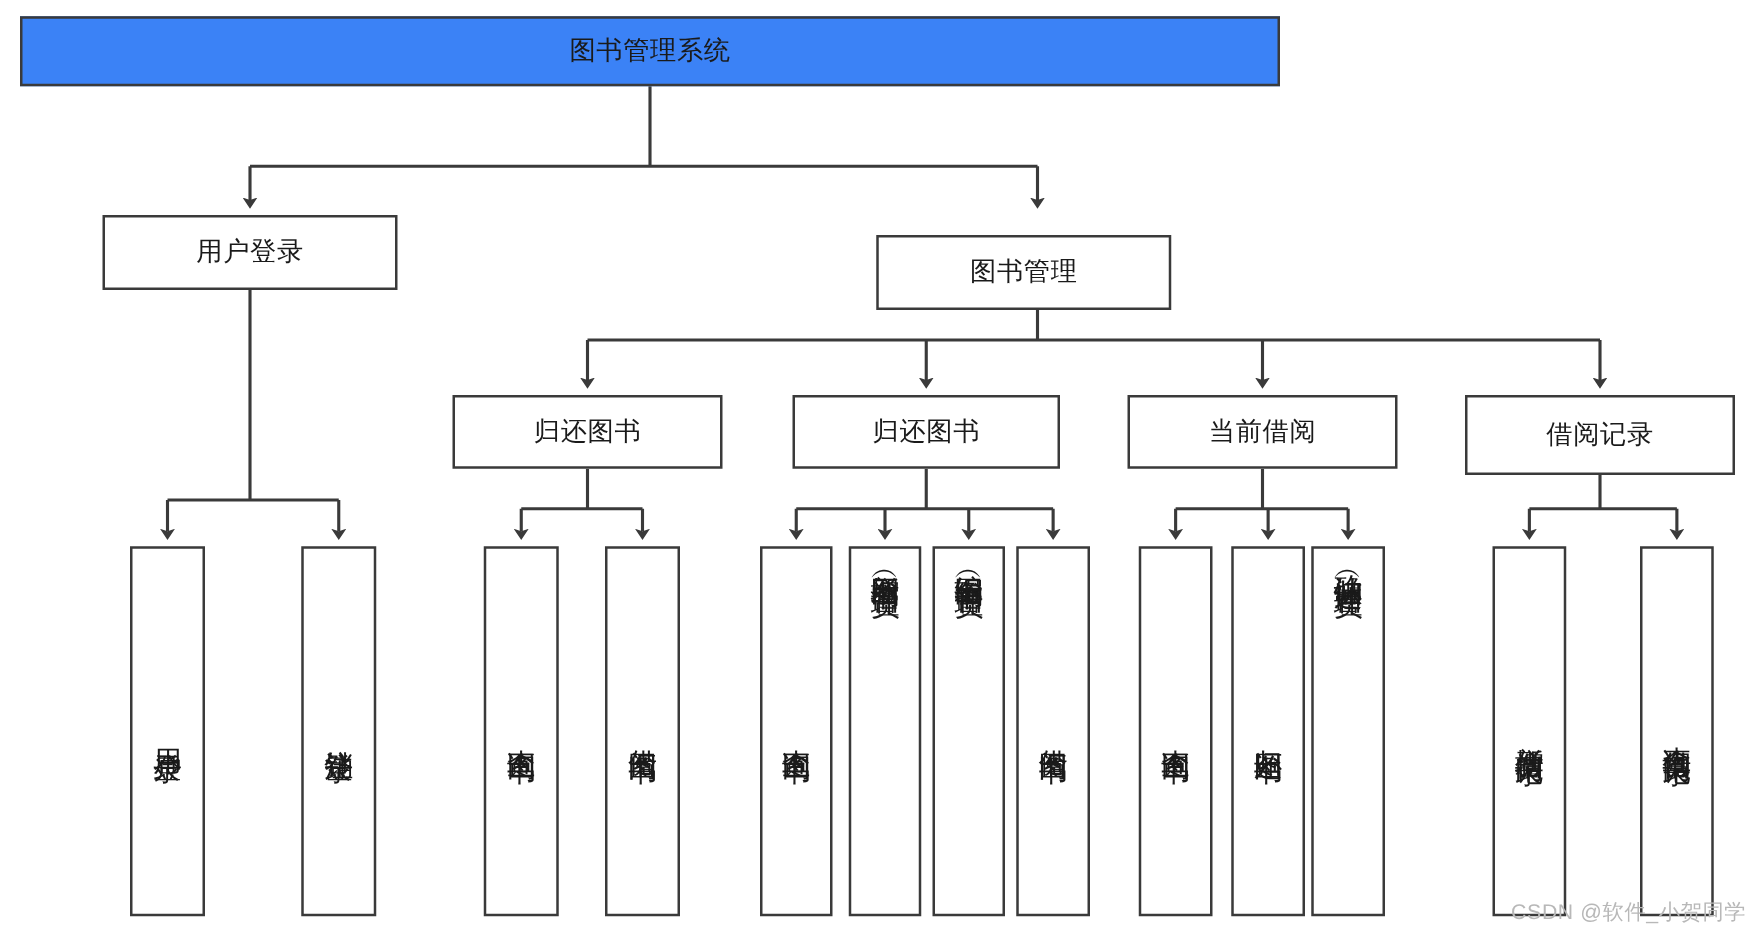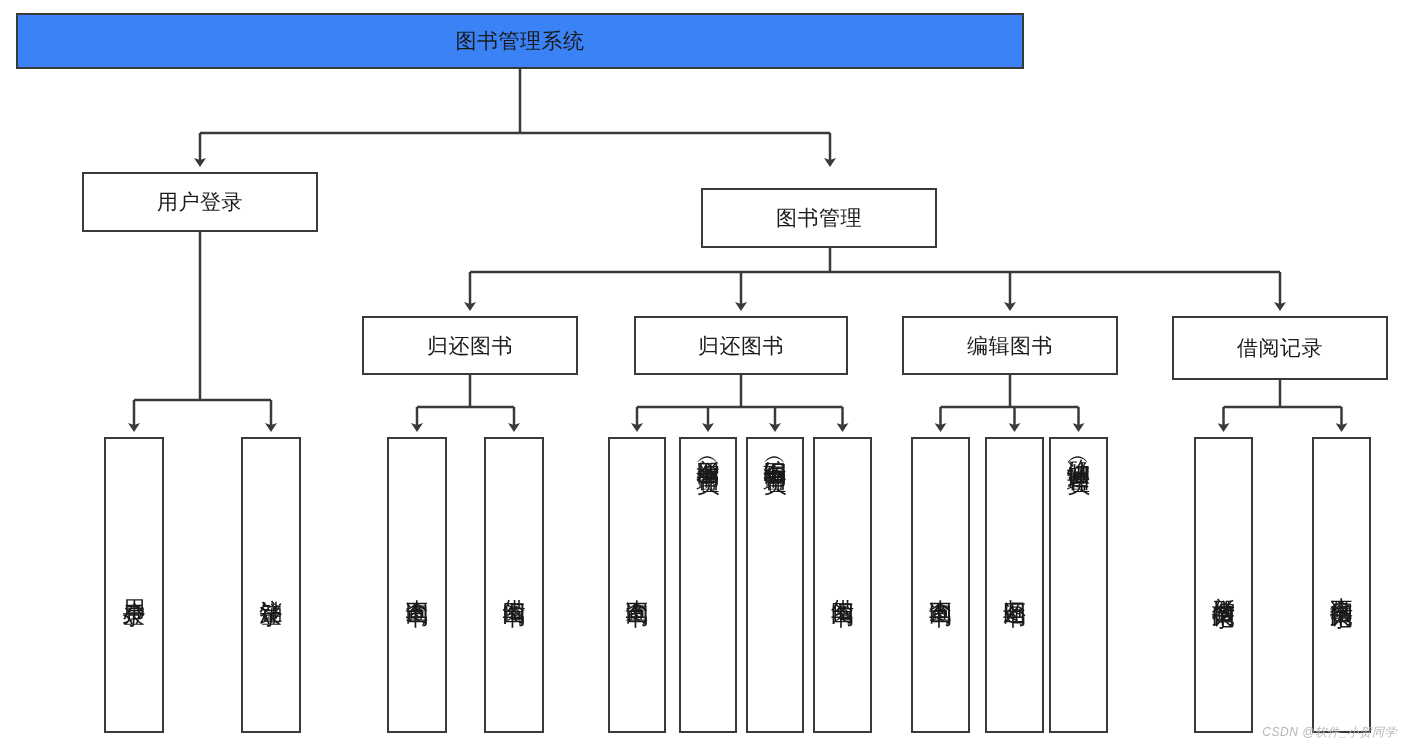--- a/index.html
+++ b/index.html
@@ -56,26 +56,25 @@
     line-height: 1;
   }
   .node.vertical.tall .label {
     align-self: flex-start;
     margin-top: 2px;
   }
   #watermark {
     position: absolute;
     right: 8px;
     bottom: 6px;
-    font-size: 12px;
+    font-size: 17px;
     color: #b8b8b8;
     letter-spacing: 0.5px;
     white-space: nowrap;
     user-select: none;
-    font-style: italic;
   }
 </style>
 </head>
 <body>
 
 <div id="canvas">
   <svg id="edges" viewBox="0 0 1405 747" xmlns="http://www.w3.org/2000/svg">
     <defs>
       <marker id="arrowhead" markerWidth="10" markerHeight="12" refX="2" refY="6" orient="auto" markerUnits="userSpaceOnUse">
         <path d="M 0 0 L 9 6 L 0 12 L 2 6 Z" fill="#3a3a3a"></path>
@@ -128,21 +127,21 @@
       <div class="node horizontal" style="left: 701px; top: 172px; width: 236px; height: 60px; border-color: rgb(58, 58, 58); background: rgb(255, 255, 255); color: rgb(26, 26, 26); margin-top: 16px;">
         <span class="label">图书管理</span>
       </div>
       <div class="node horizontal" style="left: 362px; top: 316px; width: 216px; height: 59px; border-color: rgb(58, 58, 58); background: rgb(255, 255, 255); color: rgb(26, 26, 26);">
         <span class="label">归还图书</span>
       </div>
       <div class="node horizontal" style="left: 634px; top: 316px; width: 214px; height: 59px; border-color: rgb(58, 58, 58); background: rgb(255, 255, 255); color: rgb(26, 26, 26);">
         <span class="label">归还图书</span>
       </div>
       <div class="node horizontal" style="left: 902px; top: 316px; width: 216px; height: 59px; border-color: rgb(58, 58, 58); background: rgb(255, 255, 255); color: rgb(26, 26, 26);">
-        <span class="label">编辑图书</span>
+        <span class="label">当前借阅</span>
       </div>
       <div class="node horizontal" style="left: 1172px; top: 316px; width: 216px; height: 64px; border-color: rgb(58, 58, 58); background: rgb(255, 255, 255); color: rgb(26, 26, 26);">
         <span class="label">借阅记录</span>
       </div>
       <div class="node vertical" style="left: 104px; top: 437px; width: 60px; height: 296px; border-color: rgb(58, 58, 58); background: rgb(255, 255, 255); color: rgb(26, 26, 26);">
         <span class="label">用户登录</span>
       </div>
       <div class="node vertical" style="left: 241px; top: 437px; width: 60px; height: 296px; border-color: rgb(58, 58, 58); background: rgb(255, 255, 255); color: rgb(26, 26, 26);">
         <span class="label">注销登录</span>
       </div>

